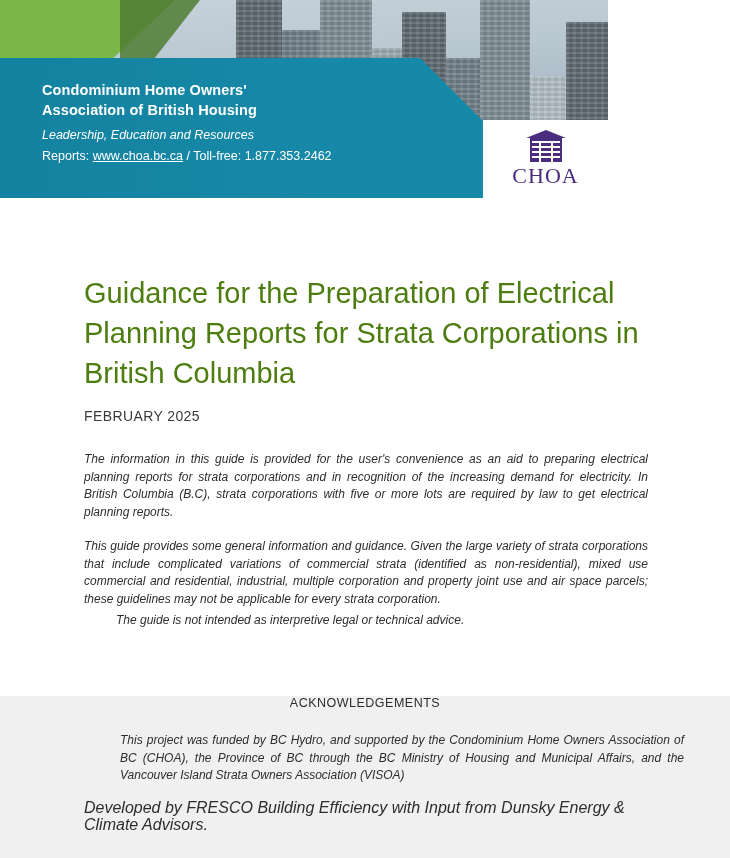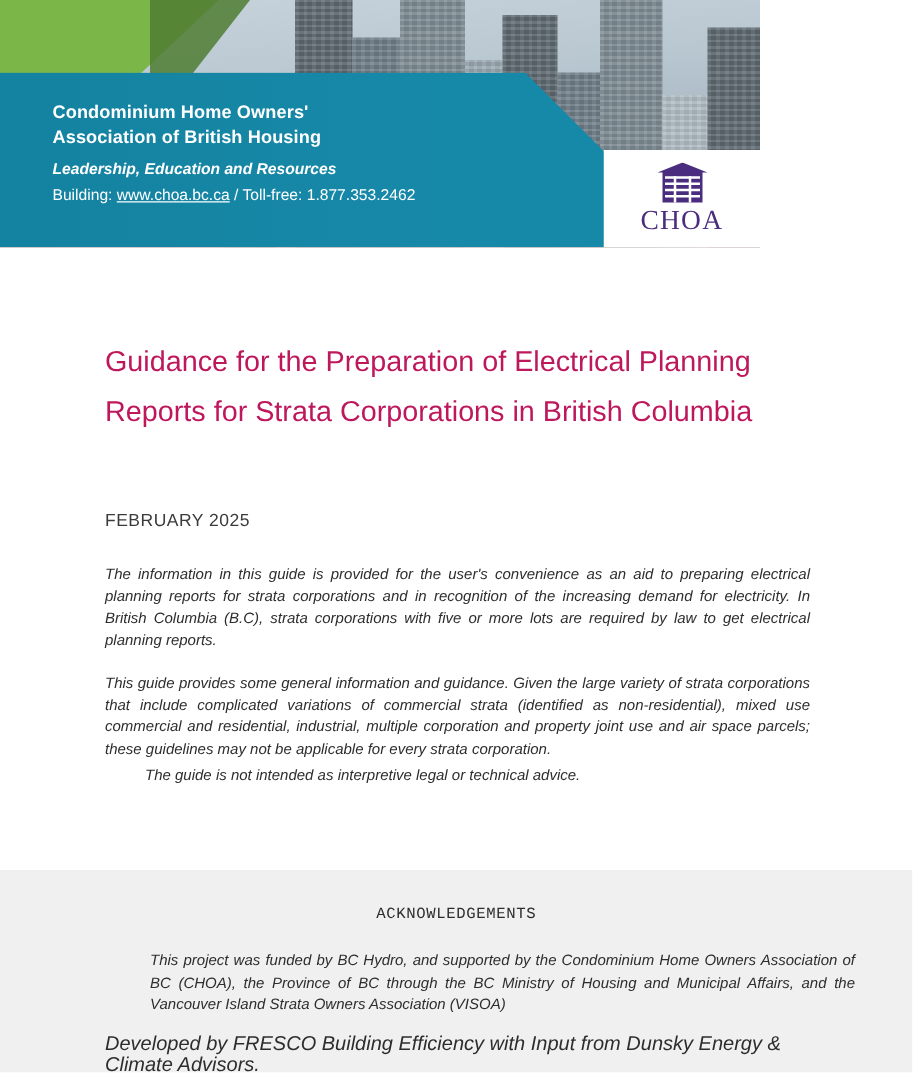--- a/index.html
+++ b/index.html
@@ -90,21 +90,21 @@
   }
   .org-name {
     font-size: 14.5px;
     font-weight: bold;
     line-height: 20px;
     letter-spacing: .1px;
   }
   .tagline {
     font-size: 12.5px;
     font-style: italic;
-    font-weight: bold;
+    font-weight: normal;
     margin-top: 7px;
     line-height: 16px;
   }
   .website-line {
     font-size: 12.5px;
     margin-top: 5px;
     line-height: 16px;
   }
   .website-line a {
     color: #ffffff;
@@ -142,23 +142,23 @@
     position: relative;
     padding: 0;
     height: 498px;
     background: #ffffff;
   }
   .title {
     position: absolute;
     left: 84px;
     top: 56px;
     width: 560px;
-    font-size: 23px;
+    font-size: 29px;
     line-height: 40px;
-    color: #be185d;
+    color: #4d7c0f;
     font-weight: normal;
   }
   .date {
     position: absolute;
     left: 84px;
     top: 210px;
     font-size: 14px;
     letter-spacing: .4px;
     color: #3a3a3a;
   }
@@ -183,22 +183,20 @@
     top: 696px;
     width: 730px;
     height: 162px;
     background: #f0f0f0;
   }
   .ack-title {
     text-align: center;
     font-size: 12.5px;
     color: #2d2d2d;
     letter-spacing: .5px;
-    padding-top: 28px;
-    font-family: Liberation Mono, monospace;
   }
   .ack-para {
     margin: 22px 84px 0 120px;
     width: 564px;
     font-size: 12px;
     line-height: 17.5px;
     font-style: italic;
     color: #2d2d2d;
     text-align: justify;
   }
@@ -237,21 +235,21 @@
   <div class="teal-band"></div>
   <div class="teal-band-overlay"></div>
 
   <div class="teal-text">
     <div class="org-name">
       <div>Condominium Home Owners'</div>
       <div>Association of British Housing</div>
     </div>
     <div class="tagline">Leadership, Education and Resources</div>
     <div class="website-line">
-      <span>Building: </span><a href="#">www.choa.bc.ca</a><span> / Toll-free: 1.877.353.2462</span>
+      <span>Reports: </span><a href="#">www.choa.bc.ca</a><span> / Toll-free: 1.877.353.2462</span>
     </div>
   </div>
 
   <div class="logo-box">
     <div class="logo-mark">
       <svg width="54" height="34" viewBox="0 0 54 34" xmlns="http://www.w3.org/2000/svg" aria-hidden="true">
         <rect x="11" y="7" width="32" height="25" fill="#4b2d7f"></rect>
         <polygon points="27,0 47,8 7,8" fill="#4b2d7f"></polygon>
         <rect x="13" y="11" width="28" height="2" fill="#ffffff"></rect>
         <rect x="13" y="16" width="28" height="2" fill="#ffffff"></rect>

